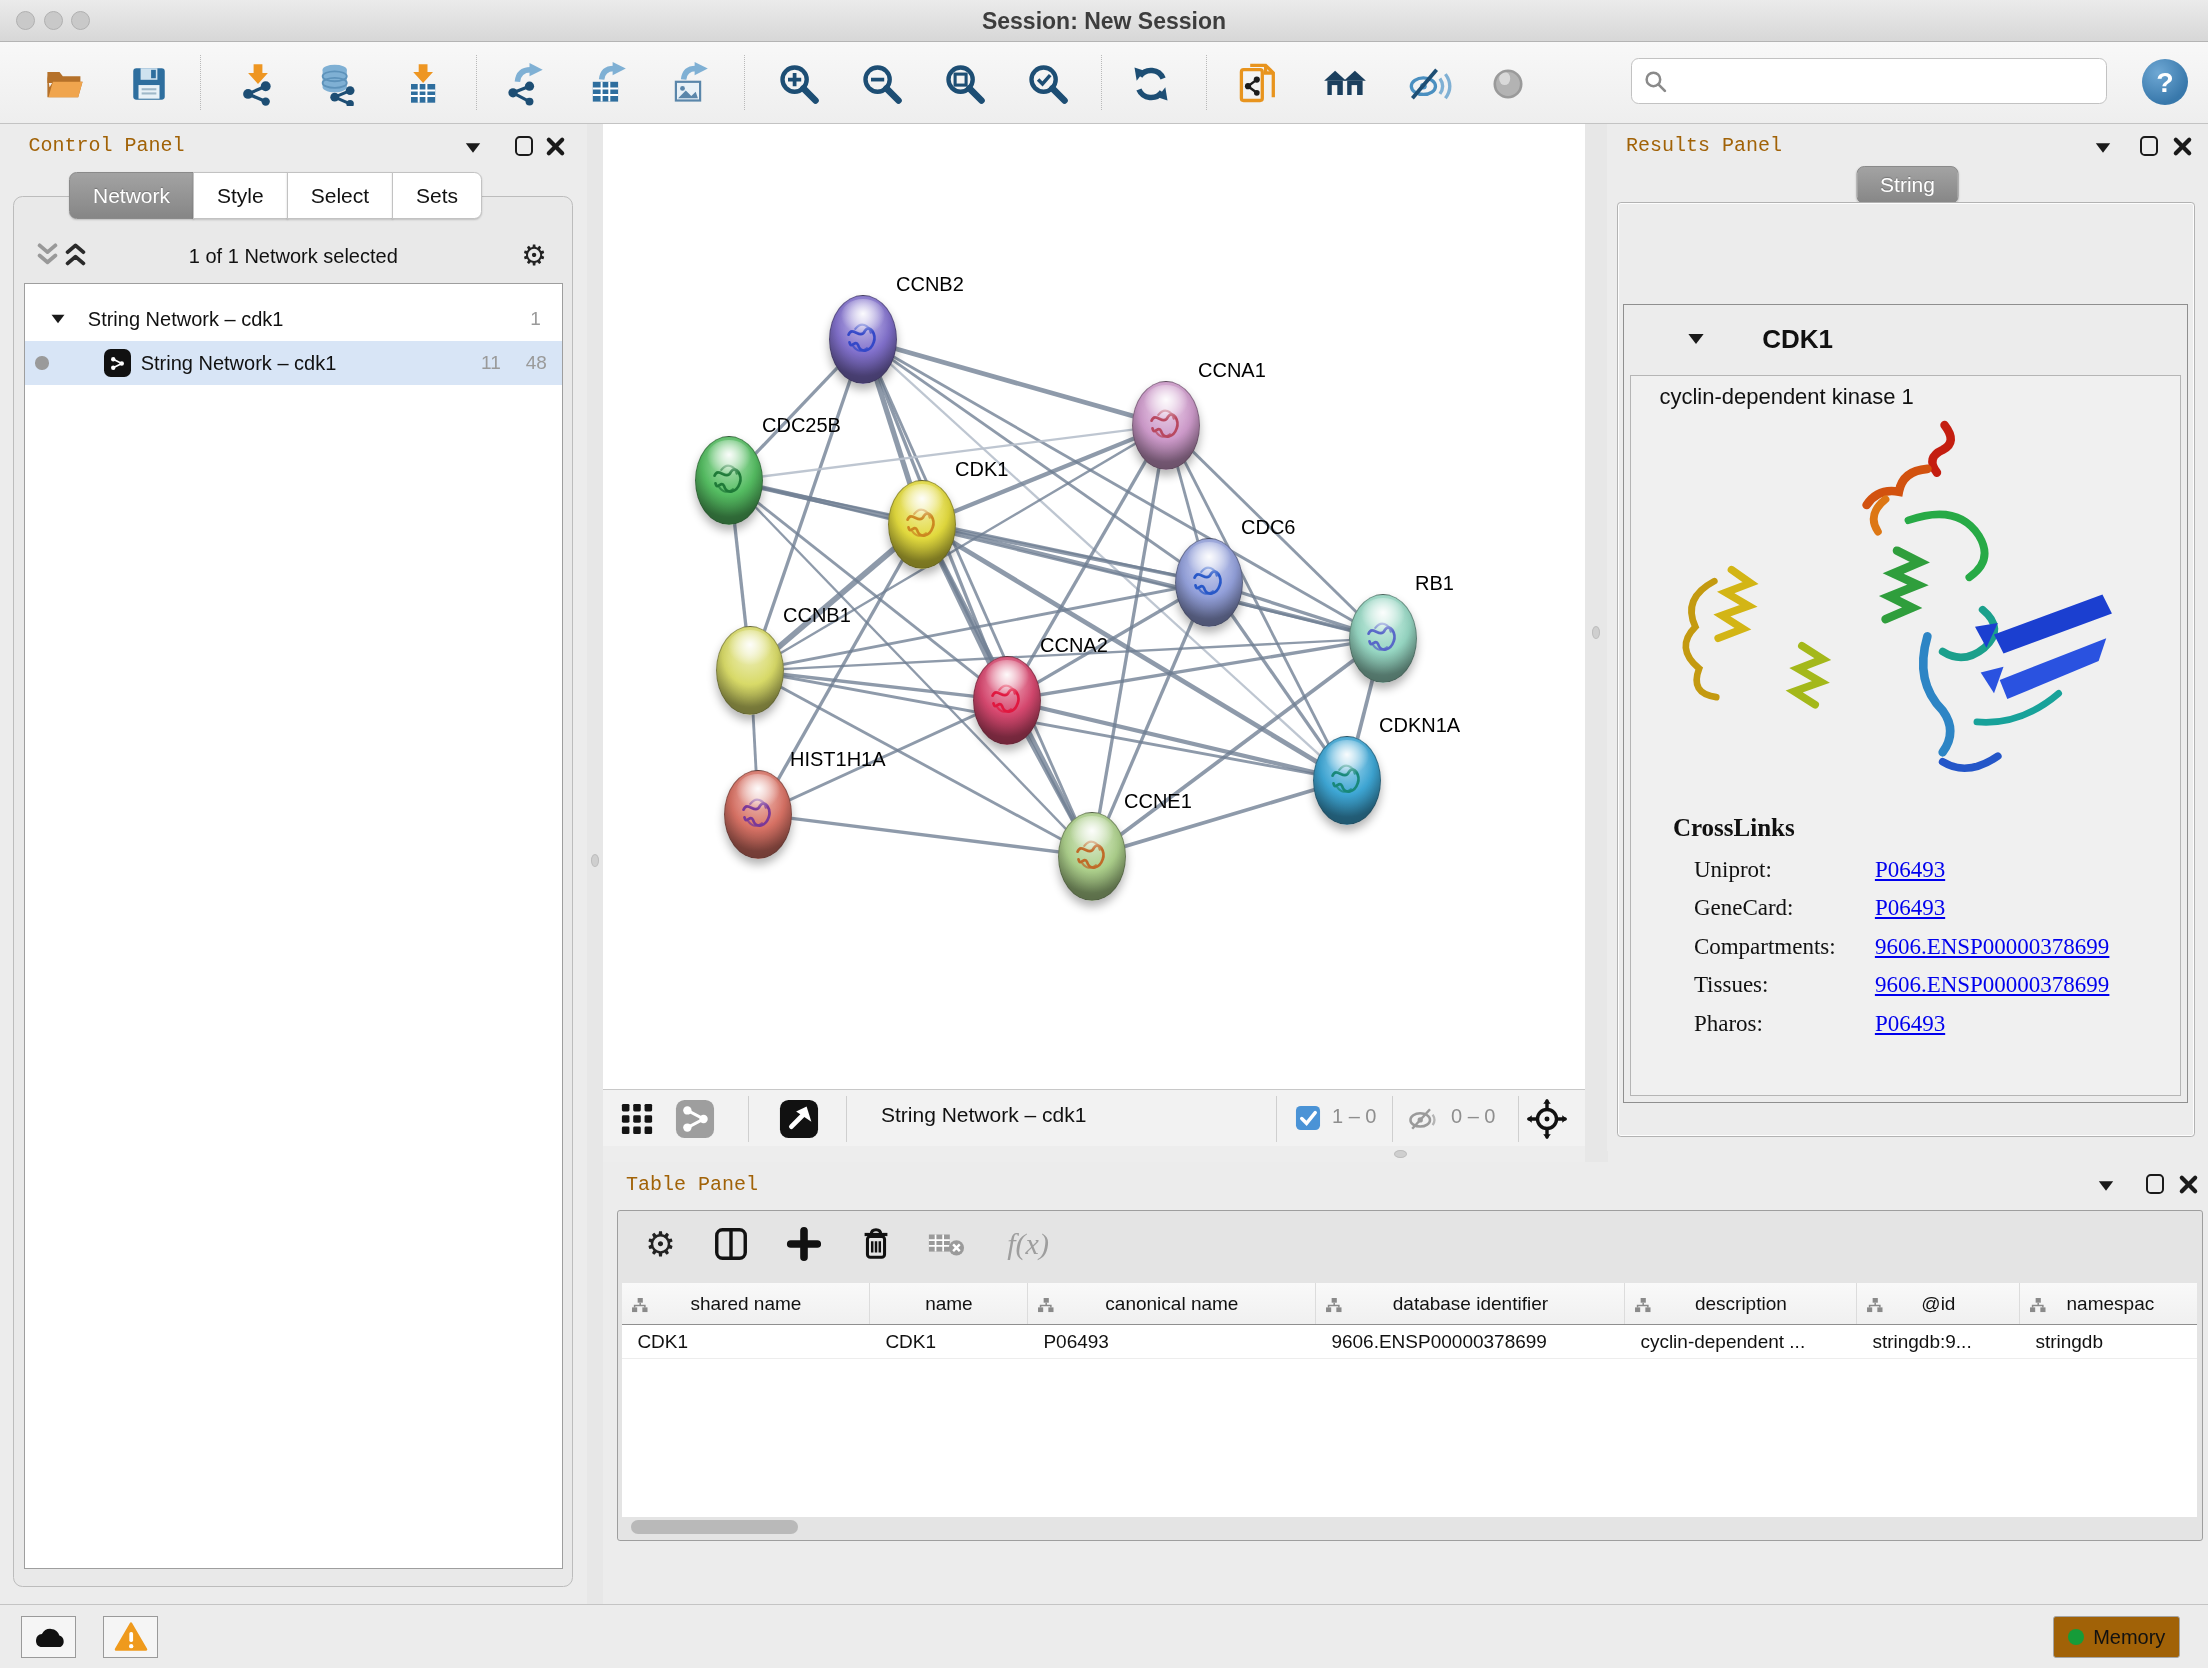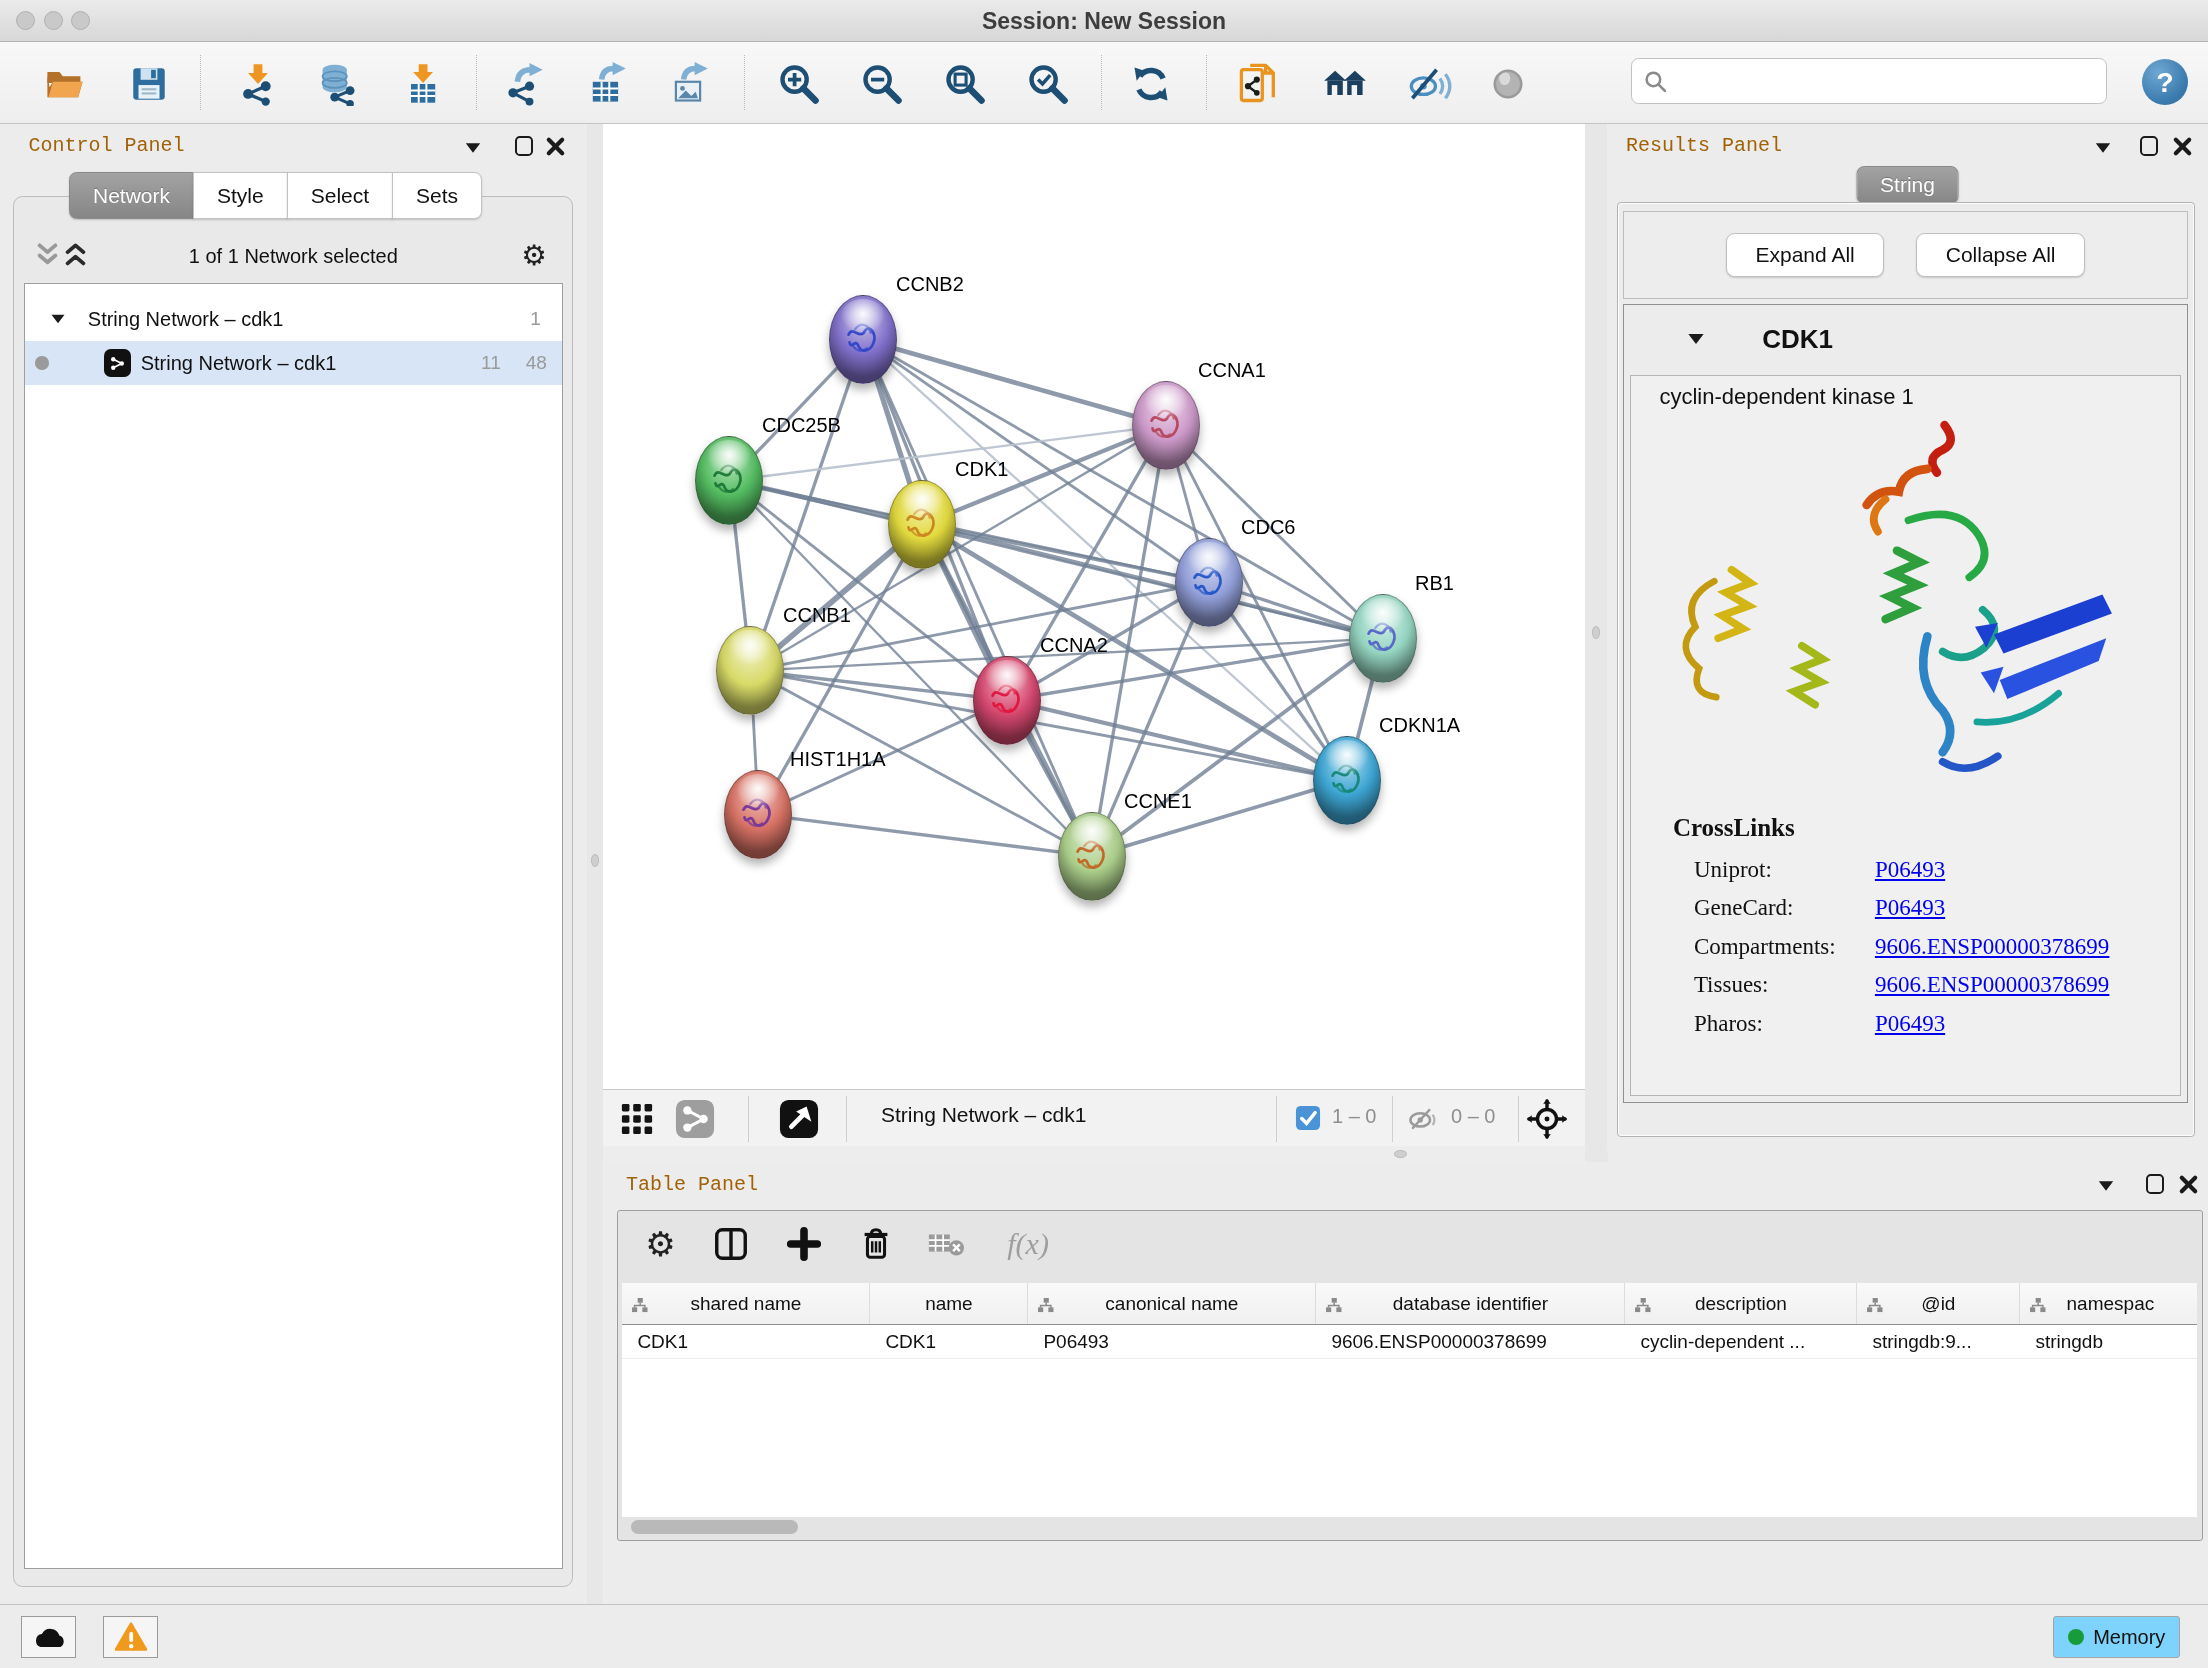--- a/index.html
+++ b/index.html
@@ -108,21 +108,21 @@
   .th .sorticon{position:absolute;left:9.5px;top:13.3px;}
   .tbl-row{display:flex;height:34px;border-bottom:1px solid #ededed;}
   .td{flex:0 0 auto;font-size:19px;display:flex;align-items:center;padding-left:15px;overflow:hidden;white-space:nowrap;}
   .hscroll{position:absolute;left:13.3px;bottom:5.7px;width:167px;height:14.3px;border-radius:7.6px;background:#b9b9b9;}
   .tp-tabs{position:absolute;left:514px;top:392px;}
   .tp-tabs .tab{height:40px;line-height:38px;font-size:21px;}
   
   .statusbar{position:absolute;left:0;top:1604px;width:2208px;height:65px;background:#ececec;border-top:1px solid #c4c4c4;}
   .sb-btn{position:absolute;top:10.5px;width:55px;height:42px;background:#f5f5f5;border:1.9px solid #9a9a9a;
     display:flex;align-items:center;justify-content:center;}
-  .memory-btn{position:absolute;left:2053px;top:11.4px;width:127px;height:42px;background:#7dd3fc;
+  .memory-btn{position:absolute;left:2053px;top:11.4px;width:127px;height:42px;background:#a16207;
     border:1px solid #a5a5a5;border-radius:2.9px;display:flex;align-items:center;justify-content:center;gap:9.5px;font-size:20px;}
   .memdot{width:16px;height:16px;border-radius:50%;background:#169c39;}
   .chev{stroke:#999;stroke-width:3.4;fill:none;stroke-linecap:round;stroke-linejoin:round;}
   .chev.dark{stroke:#2a2a2a;}
   .gear-glyph{font-size:28.5px;color:#222;line-height:1;}
 </style>
 </head>
 <body>
 
 <div class="app">
@@ -607,24 +607,20 @@
       </span>
     <span class="hdr-ico" style="position:absolute;left:563px;top:9.5px">
       <svg width="21" height="21" viewBox="0 0 22 22">
           <path d="M4 4 L18 18 M18 4 L4 18" stroke="#1a1a1a" stroke-width="4.4" stroke-linecap="round"></path>
         </svg>
     </span>
     <div class="tabgroup" style="position:absolute;left:50%;transform:translateX(-50%);top:42px">
       <div class="tab single active" style="height:38px;line-height:36px">String</div>
     </div>
     <div class="rp-outer">
-      <div class="rp-btnrow">
-        <div class="rp-btn">Expand All</div>
-        <div class="rp-btn">Collapse All</div>
-      </div>
       <div class="cdk-box">
         <div class="cdk-head">
           <span class="caret-down" style="margin-left:63px;transform:scale(.85)"></span>
           <span style="margin-left:57px;font-size:26px;font-weight:bold">CDK1</span>
         </div>
         <div class="cdk-body">
           <div class="cdk-desc">cyclin-dependent kinase 1</div>
           <svg class="ribbon" width="495" height="390" viewBox="0 0 520 410">
             <g fill="none" stroke-linecap="round">
               <path d="M300 18 q14 18 -2 26 q-18 8 -6 24" stroke="#c41e10" stroke-width="9"></path>

